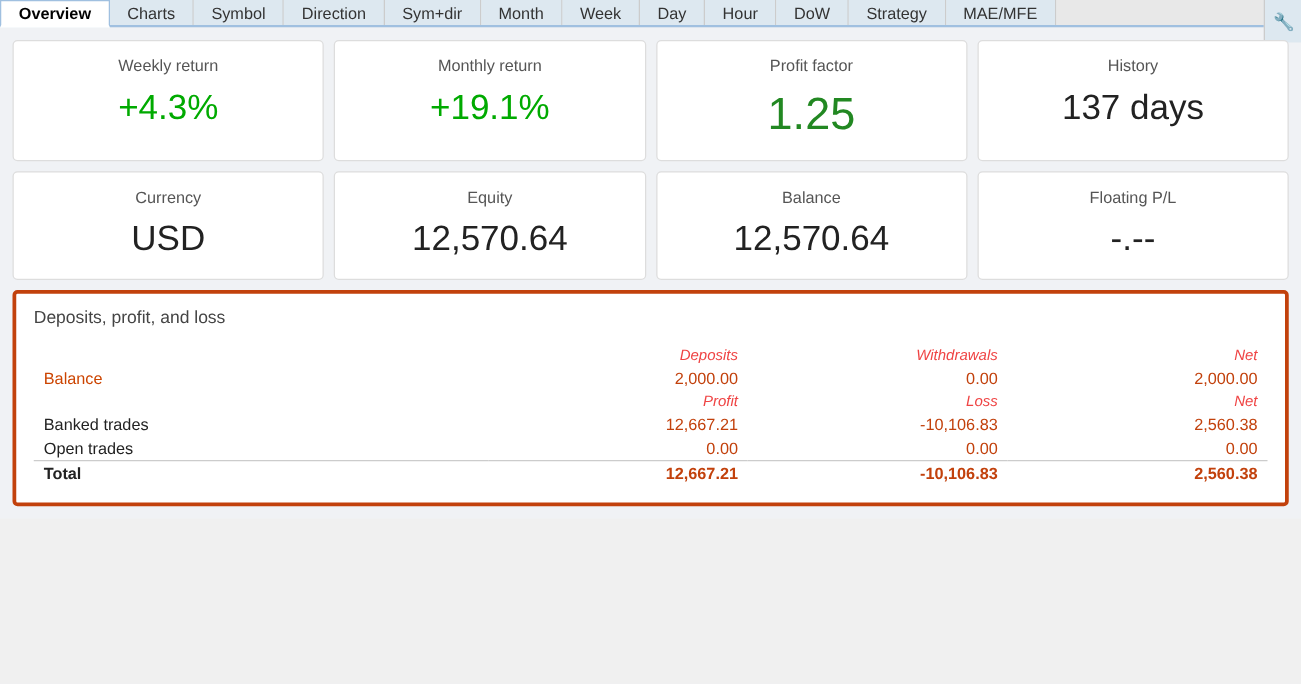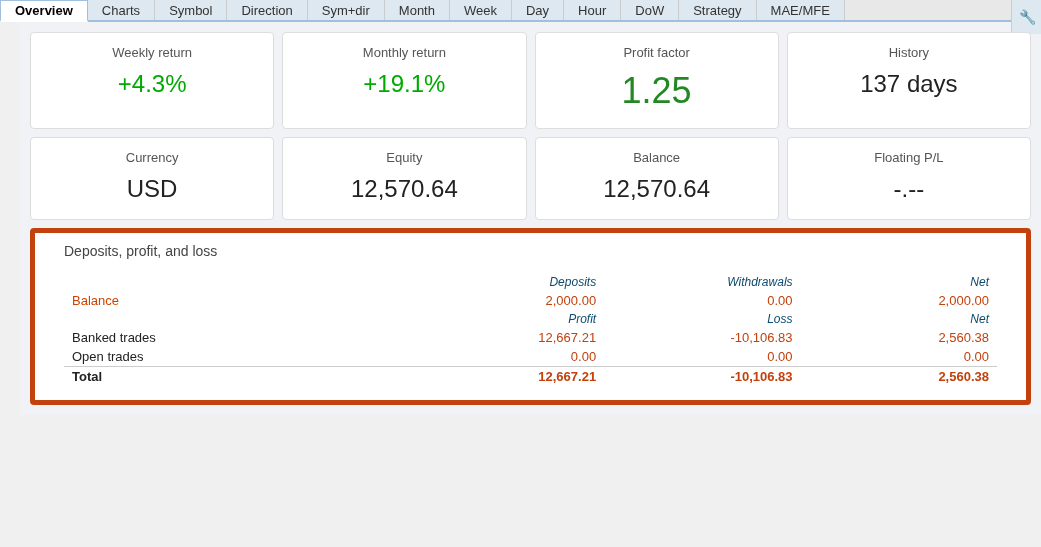--- a/index.html
+++ b/index.html
@@ -56,21 +56,20 @@
       display: flex;
       align-items: center;
       justify-content: center;
       border-left: 1px solid #ccc;
     }
 
     
     .main-content {
       background: #f0f2f5;
       padding: 10px;
-      margin-left: 20px;
     }
 
     
     .cards-row {
       display: grid;
       grid-template-columns: repeat(4, 1fr);
       gap: 8px;
       margin-bottom: 8px;
     }
 
@@ -85,40 +84,40 @@
     }
 
     .card-label {
       font-size: 13px;
       color: #555;
       margin-bottom: 10px;
       font-weight: normal;
     }
 
     .card-value {
-      font-size: 24px;
+      font-size: 28px;
       font-weight: normal;
       color: #222;
     }
 
     .card-value.green {
       color: #00aa00;
     }
 
     .card-value.profit-factor {
       color: #228822;
       font-size: 36px;
     }
 
     
     .deposits-section {
       background: #fff;
-      border: 5px solid #c2410c;
+      border: 3px solid #c2410c;
       border-radius: 4px;
-      padding: 10px 29px 14px;
+      padding: 10px 14px 14px;
     }
 
     .section-title {
       font-size: 14px;
       color: #444;
       margin-bottom: 14px;
       font-weight: normal;
     }
 
     .deposits-table {
@@ -157,21 +156,21 @@
       color: #222;
       font-weight: bold;
     }
 
     .deposits-table td.col-header-spacer {
       text-align: left;
     }
 
     .deposits-table .italic-header {
       font-style: italic;
-      color: #0c4a6e;
+      color: #ef4444;
       font-weight: normal;
     }
 
     .negative {
       color: #cc2200;
     }
 
     .bold {
       font-weight: bold;
     }

